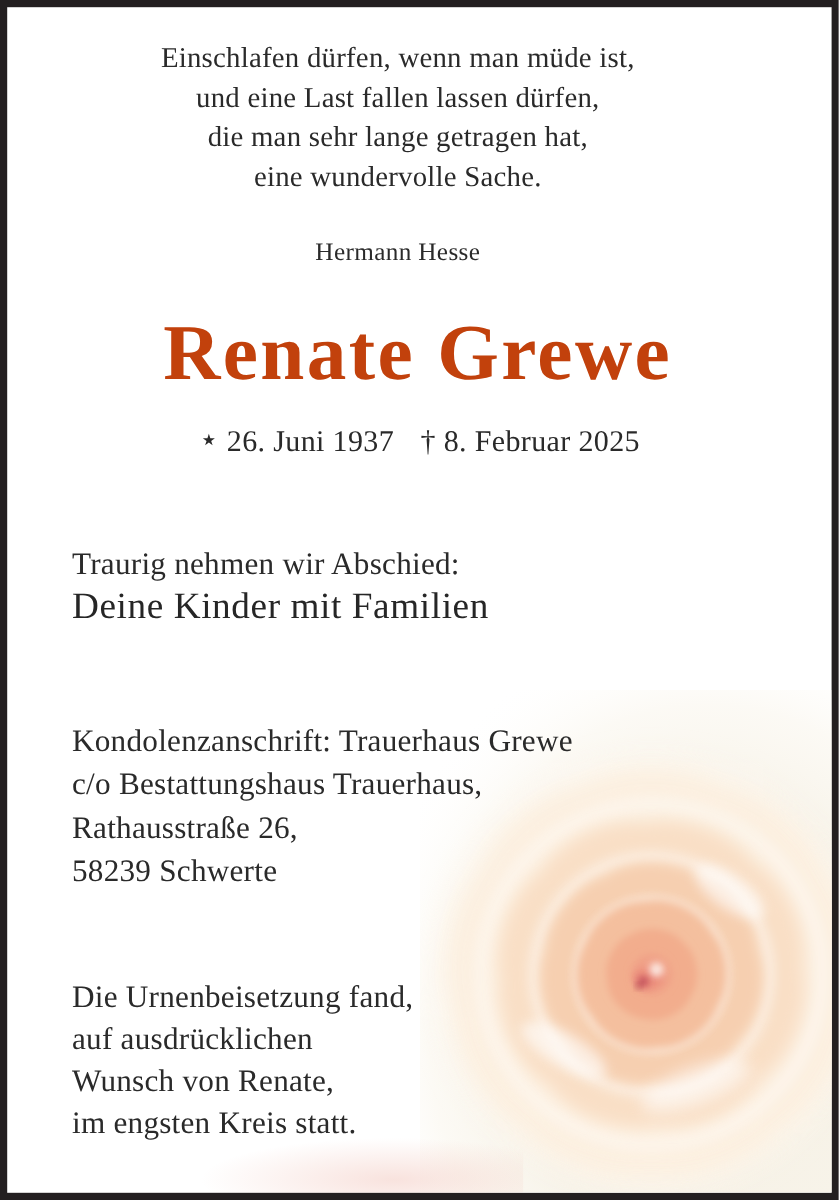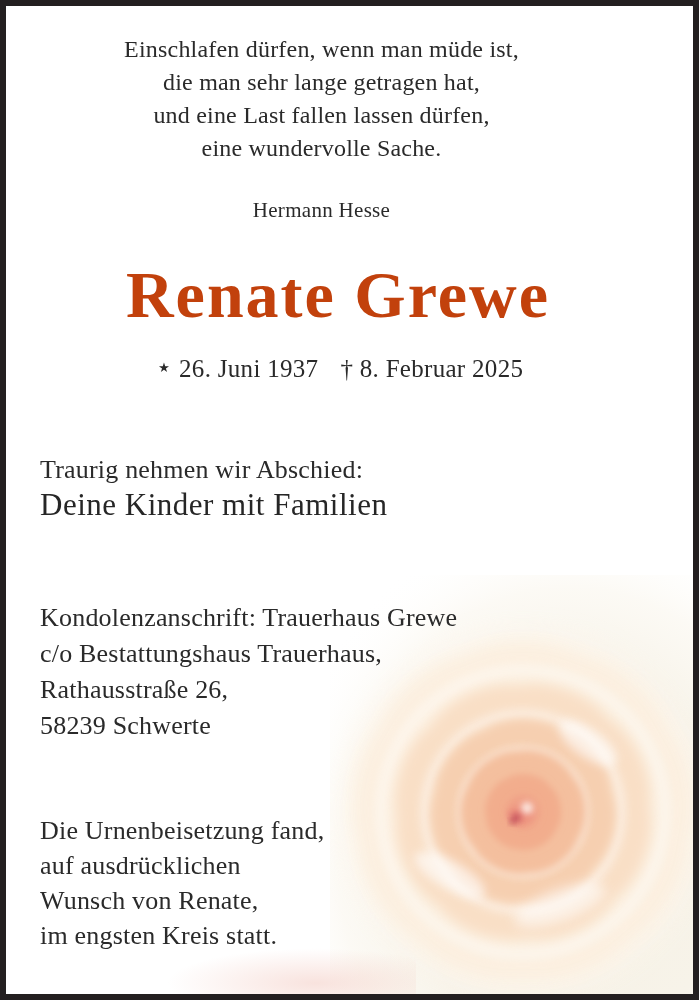--- a/index.html
+++ b/index.html
@@ -7,21 +7,21 @@
     position: relative;
     width: 699px;
     height: 1000px;
     box-sizing: border-box;
     border: 6px solid #231f20;
     background: #ffffff;
     overflow: hidden;
     font-family: "Liberation Serif", "DejaVu Serif", serif;
     color: #2a2a2a;
   }
-  .abs { position: absolute; }
+  .abs { position: absolute; padding-left: 20px; }
   .centered { left: 0; right: 0; text-align: center; }
   .quote-block { top: 27px; padding-right: 56px; font-size: 24px; line-height: 33px; letter-spacing: 0.2px; }
   .quote-line { white-space: nowrap; }
   .attribution { top: 192px; padding-right: 56px; font-size: 21px; letter-spacing: 0.3px; }
   .name { top: 251px; padding-right: 23px; font-size: 66px; line-height: 76px; letter-spacing: 2px; color: #c2410c; font-weight: bold; }
   .dates { top: 345px; padding-right: 20px; font-size: 25px; line-height: 33px; letter-spacing: 0.3px; white-space: nowrap; }
   .dates .sym-star { font-family: "DejaVu Sans", "DejaVu Serif", sans-serif; font-size: 1.05em; vertical-align: 0.03em; }
   .dates .death-part { margin-left: 22px; }
   .left-text { left: 34px; white-space: nowrap; }
   .farewell-intro { top: 447px; font-size: 26px; line-height: 34px; letter-spacing: 0.2px; }
@@ -135,22 +135,22 @@
       <ellipse cx="258" cy="168" rx="34" ry="14" fill="#ffffff" opacity="0.6" transform="rotate(35 258 168)" filter="url(#b5)"></ellipse>
       <ellipse cx="120" cy="300" rx="40" ry="14" fill="#ffffff" opacity="0.6" transform="rotate(30 120 300)" filter="url(#b5)"></ellipse>
       <ellipse cx="230" cy="330" rx="48" ry="16" fill="#ffffff" opacity="0.55" transform="rotate(-20 230 330)" filter="url(#b6)"></ellipse>
     </svg>
   </div>
 
   <div class="abs pink-wash"></div>
 
   <div class="abs centered quote-block">
     <div class="quote-line">Einschlafen dürfen, wenn man müde ist,</div>
+    <div class="quote-line">und eine Last fallen lassen dürfen,</div>
     <div class="quote-line">die man sehr lange getragen hat,</div>
-    <div class="quote-line">und eine Last fallen lassen dürfen,</div>
     <div class="quote-line">eine wundervolle Sache.</div>
   </div>
 
   <div class="abs centered attribution">Hermann Hesse</div>
 
   <div class="abs centered name">Renate Grewe</div>
 
   <div class="abs centered dates">
     <span><span class="sym-star">⋆</span> <span>26. Juni 1937</span></span><span class="death-part"><span>†</span> <span>8. Februar 2025</span></span>
   </div>

